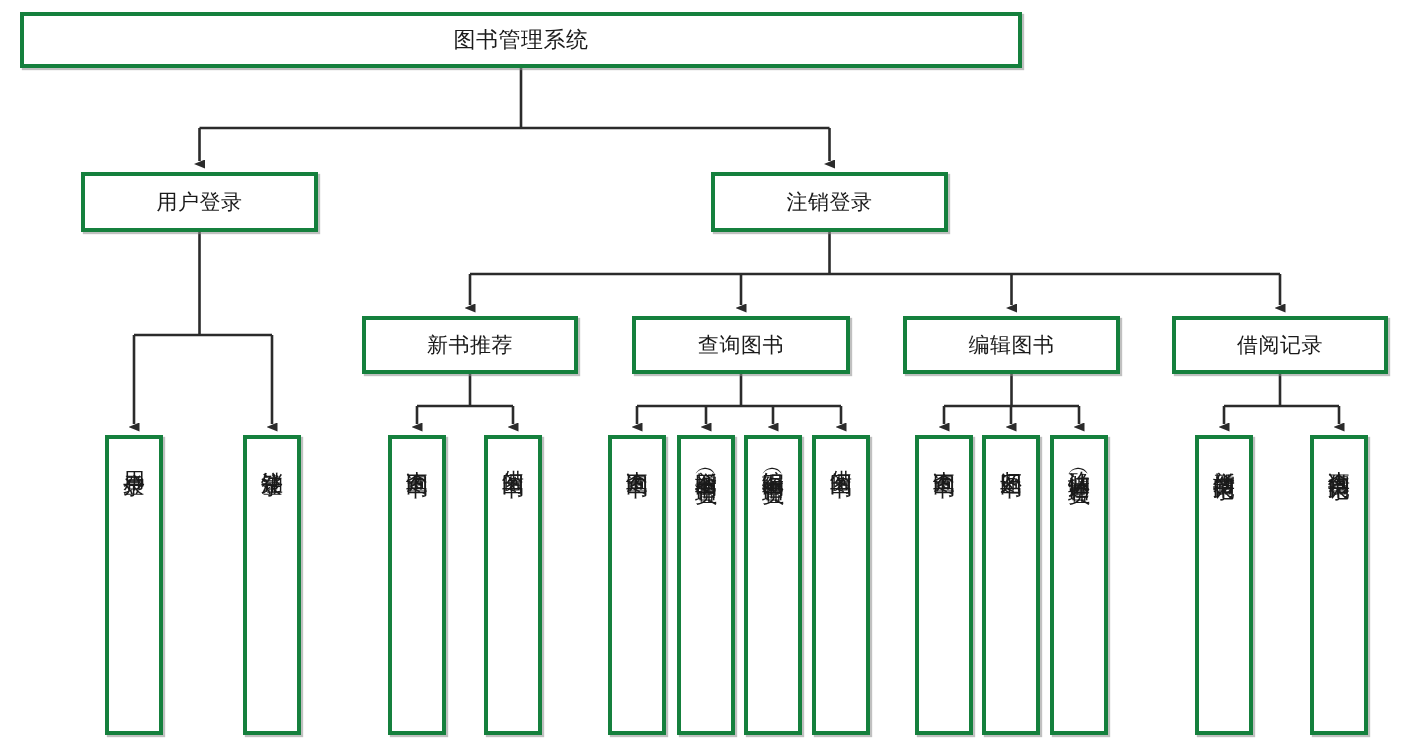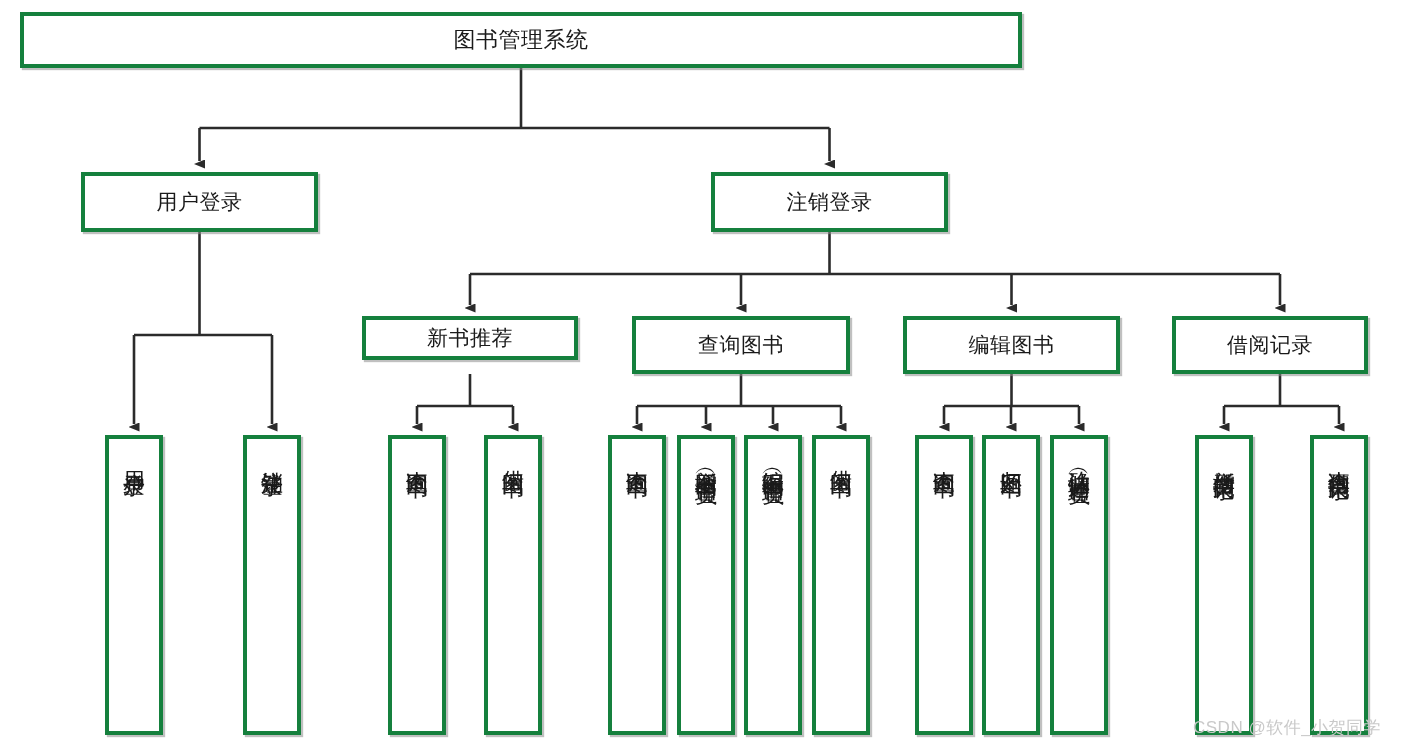--- a/index.html
+++ b/index.html
@@ -95,30 +95,30 @@
   <div id="nodes-layer">
       <div class="node root" style="left: 20px; top: 12px; width: 1002px; height: 56px;">
         <span class="lbl">图书管理系统</span>
       </div>
       <div class="node level2" style="left: 81px; top: 172px; width: 237px; height: 60px;">
         <span class="lbl">用户登录</span>
       </div>
       <div class="node level2" style="left: 711px; top: 172px; width: 237px; height: 60px;">
         <span class="lbl">注销登录</span>
       </div>
-      <div class="node level3" style="left: 362px; top: 316px; width: 216px; height: 44px;">
+      <div class="node level3" style="left: 362px; top: 316px; width: 216px; height: 58px;">
         <span class="lbl">新书推荐</span>
       </div>
       <div class="node level3" style="left: 632px; top: 316px; width: 218px; height: 58px;">
         <span class="lbl">查询图书</span>
       </div>
       <div class="node level3" style="left: 903px; top: 316px; width: 217px; height: 58px;">
         <span class="lbl">编辑图书</span>
       </div>
-      <div class="node level3" style="left: 1172px; top: 316px; width: 196px; height: 58px;">
+      <div class="node level3" style="left: 1172px; top: 316px; width: 216px; height: 58px;">
         <span class="lbl">借阅记录</span>
       </div>
       <div class="node leaf" style="left: 105px; top: 435px; width: 58px; height: 300px;">
         <span class="lbl">用户登录</span>
       </div>
       <div class="node leaf" style="left: 243px; top: 435px; width: 58px; height: 300px;">
         <span class="lbl">注销登录</span>
       </div>
       <div class="node leaf" style="left: 388px; top: 435px; width: 58px; height: 300px;">
         <span class="lbl">查询图书</span>
@@ -148,14 +148,13 @@
         <span class="lbl">确认归还（管理员）</span>
       </div>
       <div class="node leaf" style="left: 1195px; top: 435px; width: 58px; height: 300px;">
         <span class="lbl">新增借阅记录</span>
       </div>
       <div class="node leaf" style="left: 1310px; top: 435px; width: 58px; height: 300px;">
         <span class="lbl">查询借阅记录</span>
       </div>
     </div>
 
-  <div class="watermark" style="left: 1193px; top: 716px;">CSDN @软件_小贺同学</div>
 </div>
 
 </body></html>

